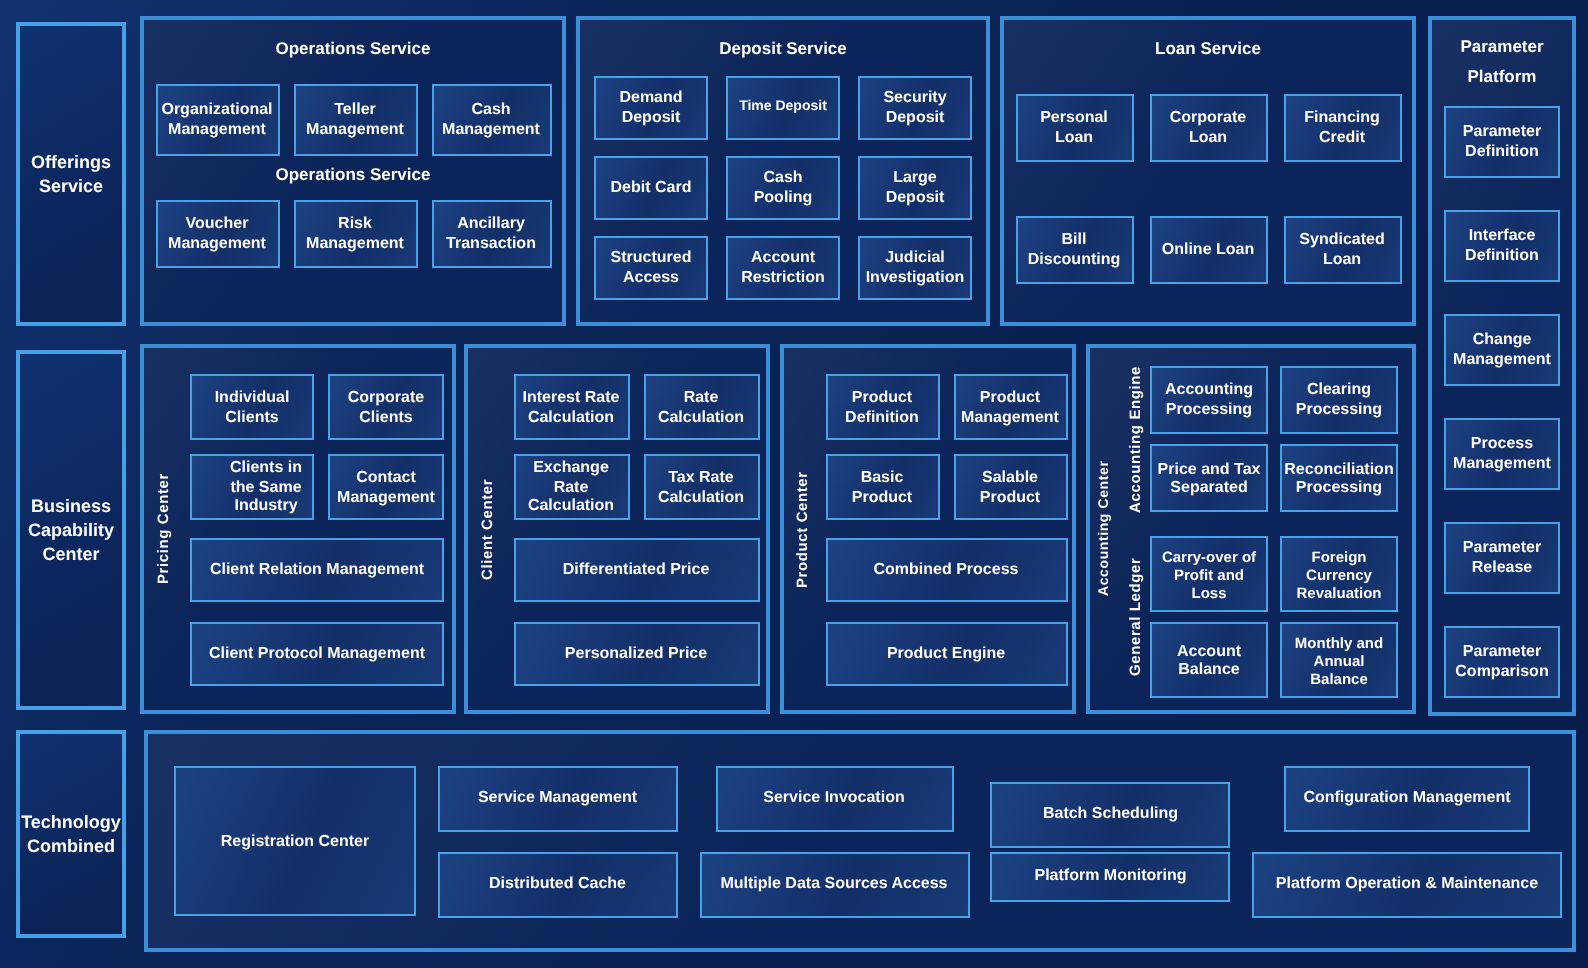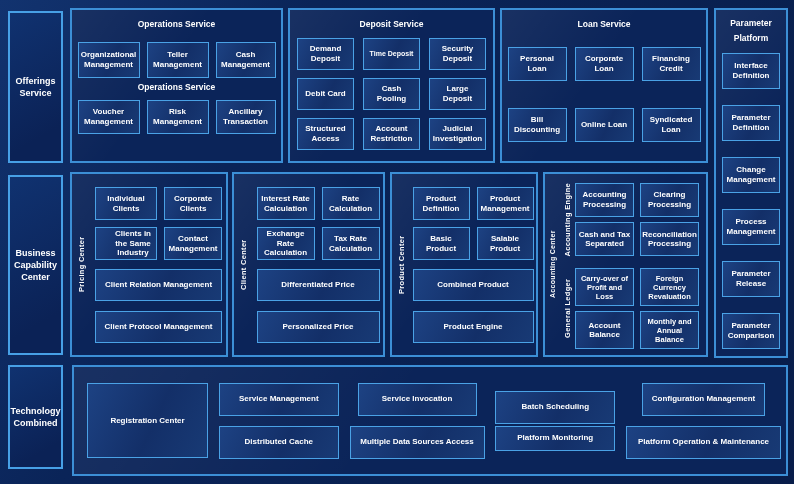--- a/index.html
+++ b/index.html
@@ -95,22 +95,22 @@
     <div class="rowflex" style="margin-top:27px;gap:8px;">
       <div class="sbox" style="width:59px;height:34px;">Bill Discounting</div>
       <div class="sbox" style="width:59px;height:34px;">Online Loan</div>
       <div class="sbox" style="width:59px;height:34px;">Syndicated Loan</div>
     </div>
   </div>
 
   <div class="panel col-center" style="left:714px;top:8px;width:74px;height:350px;">
     <div class="ptitle" style="margin-top:6px;width:52px;line-height:1.8;">Parameter Platform</div>
     <div class="col-center" style="margin-top:6px;gap:16px;">
+      <div class="sbox" style="width:58px;height:36px;">Parameter Definition</div>
       <div class="sbox" style="width:58px;height:36px;">Interface Definition</div>
-      <div class="sbox" style="width:58px;height:36px;">Parameter Definition</div>
       <div class="sbox" style="width:58px;height:36px;">Change Management</div>
       <div class="sbox" style="width:58px;height:36px;">Process Management</div>
       <div class="sbox" style="width:58px;height:36px;">Parameter Release</div>
       <div class="sbox" style="width:58px;height:36px;">Parameter Comparison</div>
     </div>
   </div>
 
   <div class="panel" style="left:70px;top:172px;width:158px;height:185px;display:flex;">
     <div class="vlab" style="width:19px;">Pricing Center</div>
     <div class="col-center" style="flex:1;margin-top:13px;">
@@ -147,34 +147,34 @@
     <div class="vlab" style="width:18px;">Product Center</div>
     <div class="col-center" style="flex:1;margin-top:13px;">
       <div class="rowflex" style="gap:7px;">
         <div class="sbox" style="width:57px;height:33px;">Product Definition</div>
         <div class="sbox" style="width:57px;height:33px;">Product Management</div>
       </div>
       <div class="rowflex" style="gap:7px;margin-top:7px;">
         <div class="sbox" style="width:57px;height:33px;">Basic Product</div>
         <div class="sbox" style="width:57px;height:33px;">Salable Product</div>
       </div>
-      <div class="sbox" style="width:121px;height:32px;margin-top:9px;">Combined Product</div>
+      <div class="sbox" style="width:121px;height:32px;margin-top:9px;">Combined Process</div>
       <div class="sbox" style="width:121px;height:32px;margin-top:10px;">Product Engine</div>
     </div>
   </div>
 
   <div class="panel" style="left:543px;top:172px;width:165px;height:185px;display:flex;">
     <div class="vlab" style="width:15px;font-size:7px;">Accounting Center</div>
     <div style="flex:1;display:flex;flex-direction:column;margin-top:9px;">
       <div style="display:flex;">
         <div class="vlab" style="width:15px;">Accounting Engine</div>
         <div style="display:flex;flex-wrap:wrap;gap:5px 6px;width:126px;">
           <div class="sbox" style="width:59px;height:34px;">Accounting Processing</div>
           <div class="sbox" style="width:59px;height:34px;">Clearing Processing</div>
-          <div class="sbox" style="width:59px;height:34px;">Cash and Tax Separated</div>
+          <div class="sbox" style="width:59px;height:34px;">Price and Tax Separated</div>
           <div class="sbox" style="width:59px;height:34px;">Reconciliation Processing</div>
         </div>
       </div>
       <div style="display:flex;margin-top:12px;">
         <div class="vlab" style="width:15px;">General Ledger</div>
         <div style="display:flex;flex-wrap:wrap;gap:5px 6px;width:126px;">
           <div class="sbox" style="width:59px;height:38px;font-size:7.5px;">Carry-over of Profit and Loss</div>
           <div class="sbox" style="width:59px;height:38px;font-size:7.5px;">Foreign Currency Revaluation</div>
           <div class="sbox" style="width:59px;height:38px;">Account Balance</div>
           <div class="sbox" style="width:59px;height:38px;font-size:7.5px;">Monthly and Annual Balance</div>

